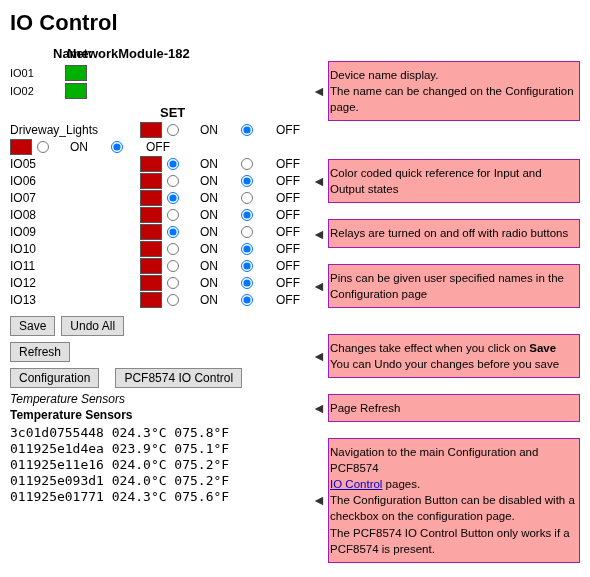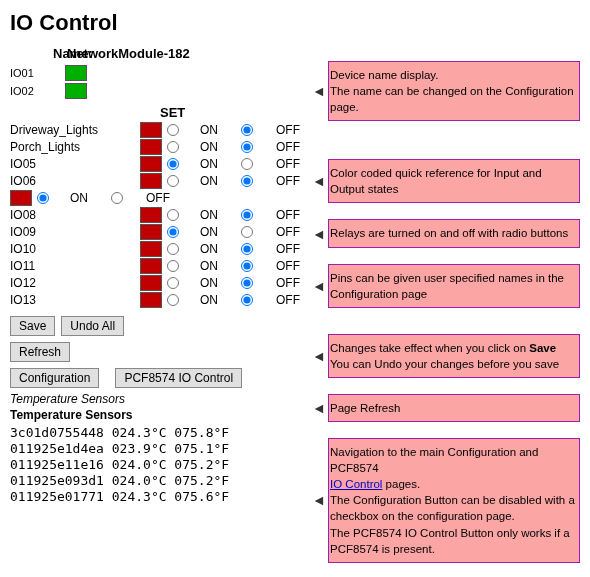--- a/index.html
+++ b/index.html
@@ -206,21 +206,20 @@
         <span class="io-name">Driveway_Lights</span>
         <span class="red-box"></span>
         <span class="radio-group">
           <input type="radio" name="io_driveway" value="on" style="">
           <span class="on-label">ON</span>
           <input type="radio" name="io_driveway" value="off" checked="" style="">
           <span class="off-label">OFF</span>
         </span>
       </div>
       <div class="io-row">
-        <span class="io-name">Porch_Lights</span>
         <span class="red-box"></span>
         <span class="radio-group">
           <input type="radio" name="io_porch" value="on" style="">
           <span class="on-label">ON</span>
           <input type="radio" name="io_porch" value="off" checked="" style="">
           <span class="off-label">OFF</span>
         </span>
       </div>
       <div class="io-row">
         <span class="io-name">IO05</span>
@@ -236,20 +235,21 @@
         <span class="io-name">IO06</span>
         <span class="red-box"></span>
         <span class="radio-group">
           <input type="radio" name="io_io06" value="on" style="">
           <span class="on-label">ON</span>
           <input type="radio" name="io_io06" value="off" checked="" style="">
           <span class="off-label">OFF</span>
         </span>
       </div>
       <div class="io-row">
+        <span class="io-name">IO07</span>
         <span class="red-box"></span>
         <span class="radio-group">
           <input type="radio" name="io_io07" value="on" checked="" style="">
           <span class="on-label">ON</span>
           <input type="radio" name="io_io07" value="off" style="">
           <span class="off-label">OFF</span>
         </span>
       </div>
       <div class="io-row">
         <span class="io-name">IO08</span>

